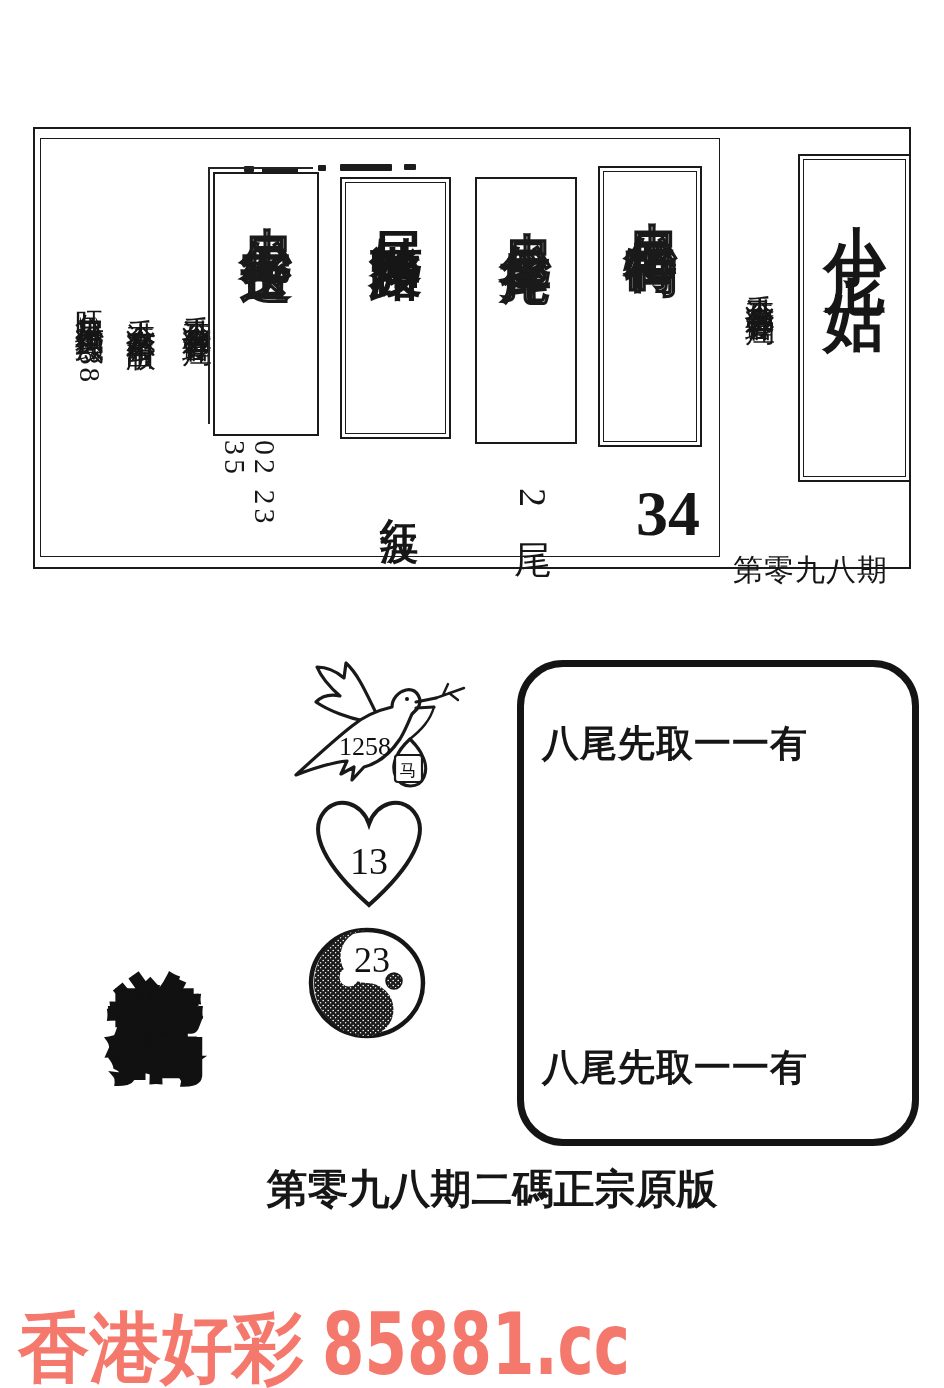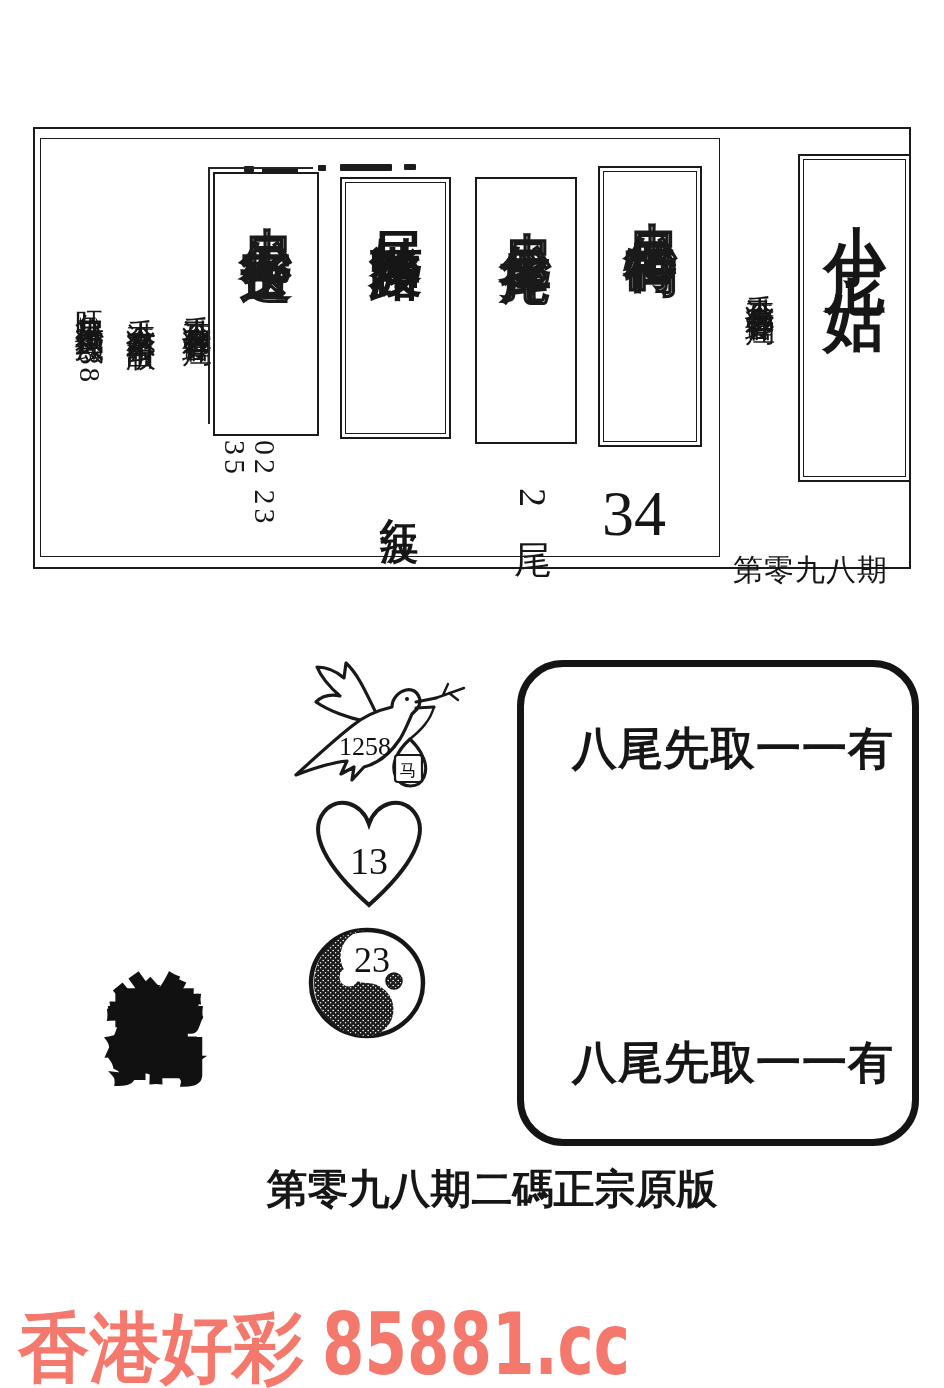--- a/index.html
+++ b/index.html
@@ -27,21 +27,21 @@
   .brand-text{font-size:62px;font-weight:800;letter-spacing:34px;padding-top:20px;}
   .issue{font-size:30px;letter-spacing:1px;margin-top:29px;}
   .smear{background:#1c1c1c;border-radius:1px;}
   
   .big-title{left:54px;top:648px;width:150px;height:525px;display:flex;justify-content:center;
              font-family:"DejaVu Sans","Liberation Sans",sans-serif;font-weight:900;
              font-size:94px;letter-spacing:6px;-webkit-text-stroke:3px #111;}
   .verse-box{left:517px;top:660px;width:402px;height:486px;border:7px solid #141414;border-radius:46px;
              box-sizing:border-box;display:flex;flex-direction:column;justify-content:space-between;
              padding:52px 18px 46px 18px;}
-  .verse-line{font-size:45px;font-weight:bold;letter-spacing:1px;text-align:right;white-space:nowrap;}
+  .verse-line{font-size:37px;font-weight:bold;letter-spacing:1px;text-align:left;white-space:nowrap;}
   .caption{left:252px;top:1162px;width:480px;text-align:center;font-size:41px;font-weight:bold;letter-spacing:0px;}
   
   .footer{left:18px;top:1294px;display:flex;align-items:baseline;
           font-family:"DejaVu Sans","Liberation Sans",sans-serif;}
   .footer-brand{font-size:76px;font-weight:900;transform:scaleX(0.94);transform-origin:left bottom;}
   .footer-domain{font-size:86px;font-weight:800;letter-spacing:0px;transform:scaleX(0.71);transform-origin:left bottom;}
   svg text{font-family:"Liberation Serif","DejaVu Serif",serif;}
 </style>
 </head>
 <body>
@@ -74,21 +74,21 @@
 
   <div class="abs panel" style="left:475px;top:177px;width:98px;height:263px;">
     <span class="vtext outline-script p-title" style="font-size:49px;">小尼捽尾</span>
   </div>
   <div class="abs vtext" style="left:500px;top:460px;width:52px;height:86px;font-size:38px;display:flex;justify-content:center;letter-spacing:6px;">2尾</div>
 
   <div class="abs panel" style="left:598px;top:166px;width:100px;height:277px;">
     <span class="inr"></span>
     <span class="vtext outline-script p-title" style="font-size:51px;">小尼特码</span>
   </div>
-  <div class="abs val-big" style="left:584px;top:482px;width:100px;">34</div>
+  <div class="abs val-big" style="left:618px;top:482px;width:100px;font-weight:bold;">34</div>
 
   <div class="abs vtext note-col" style="left:731px;top:145px;width:44px;height:312px;font-size:30px;">香港马会彩券管理局：</div>
 
   <div class="abs panel" style="left:798px;top:154px;width:109px;height:324px;">
     <span class="inr"></span>
     <span class="vtext brand-text">小尼姑</span>
   </div>
   <div class="abs issue" style="left:733px;top:521px;">第零九八期</div>
 
   <div class="abs vtext big-title">曾道女指碼</div>

